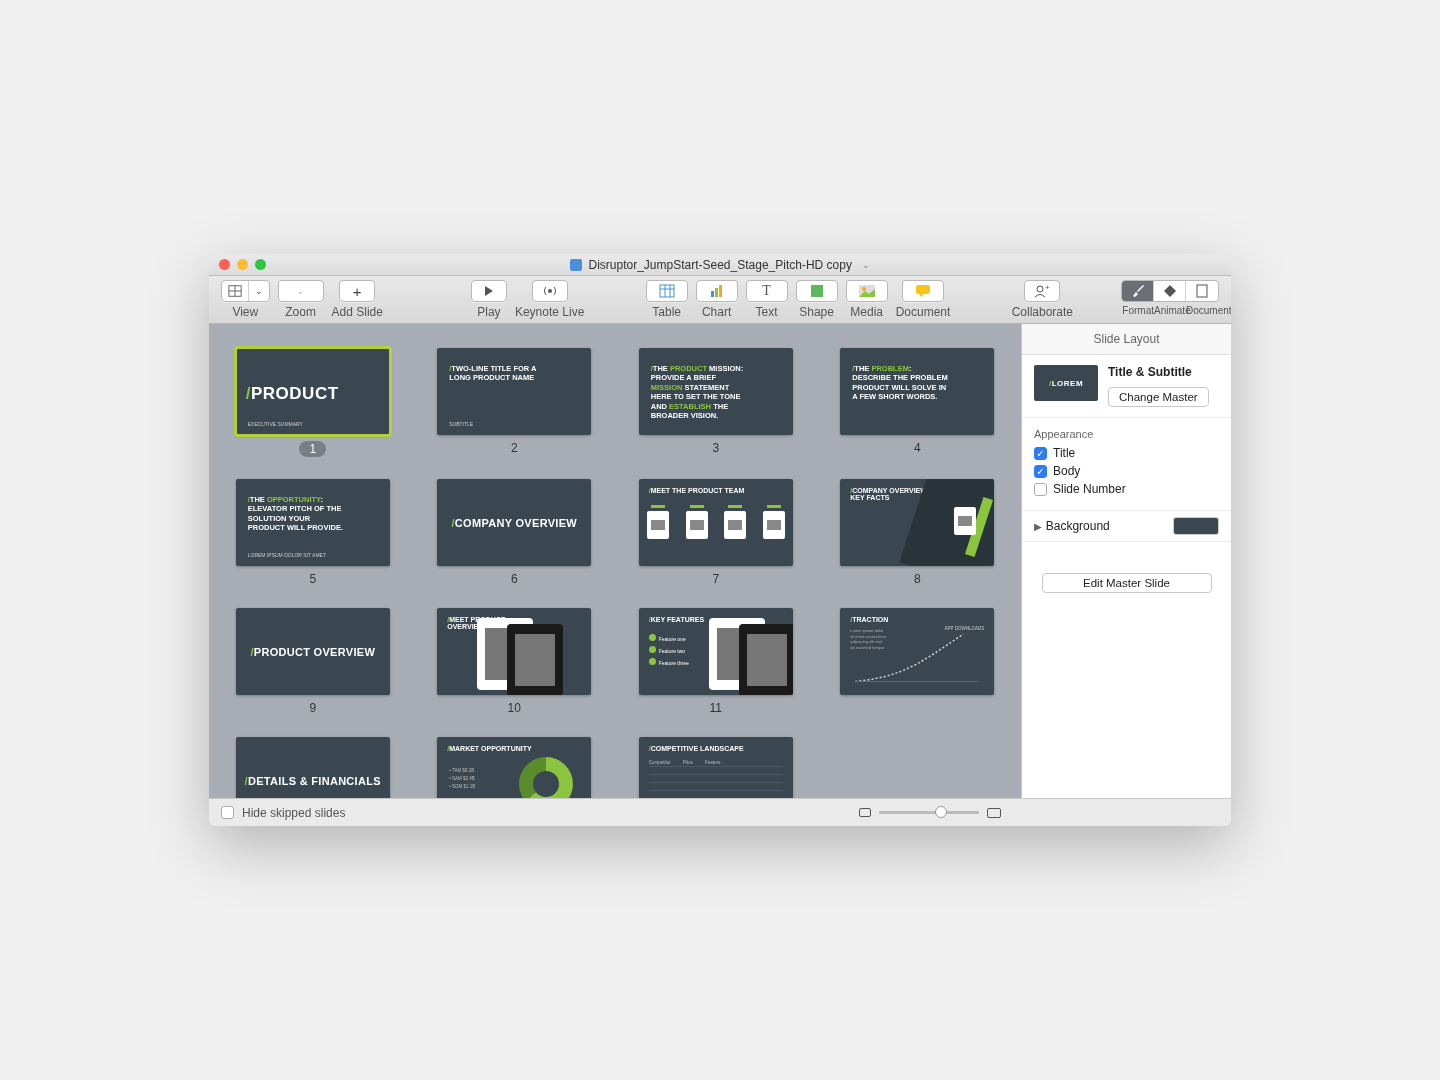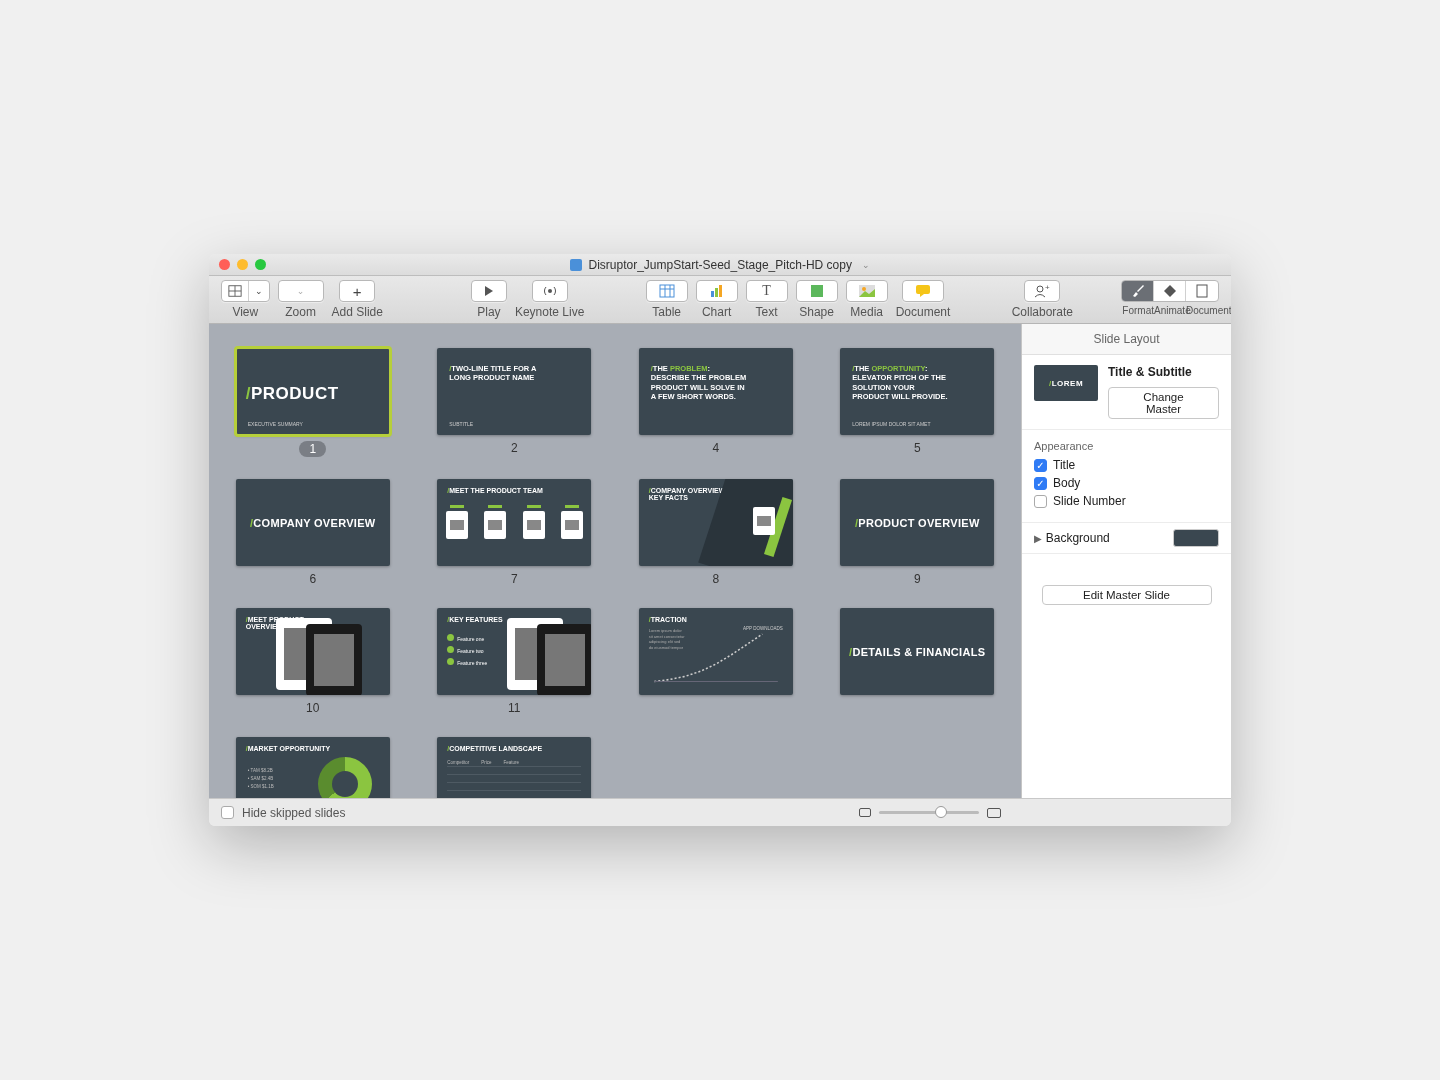--- a/index.html
+++ b/index.html
@@ -159,21 +159,21 @@
   .master-row{ display:flex; gap:10px; align-items:flex-start;}
   .master-thumb{
     width:64px; height:36px; background:#3a4750; border-radius:2px;
     display:flex; align-items:center; justify-content:center;
     color:#fff; font-weight:900; font-size:8px; letter-spacing:0.5px;
   }
   .master-info{flex:1;}
   .master-name{font-size:12px; font-weight:600; margin-bottom:8px;}
   .sb-btn{
     border:1px solid #c8c8c8; background:#fff; border-radius:4px;
-    padding:3px 22px; font-size:11.5px; cursor:pointer;
+    padding:3px 10px; font-size:11.5px; cursor:pointer;
     display:inline-block; text-align:center;
   }
   .sb-btn.wide{ display:block; width:170px; margin:17px auto;}
   .sb-label{ color:#666; font-size:11px; margin-bottom:6px;}
   .check-row{ display:flex; align-items:center; gap:6px; margin:4px 0;}
   .chk{ width:13px; height:13px; border-radius:3px; border:1px solid #aaa; background:#fff; display:flex; align-items:center; justify-content:center; font-size:10px; color:#fff;}
   .chk.on{ background:#2f7bf5; border-color:#2f7bf5;}
   .bg-row{ display:flex; align-items:center; justify-content:space-between; padding:6px 12px; border-bottom:1px solid #ececec;}
   .disclose{ font-size:10px; color:#666; margin-right:4px;}
   .swatch{ width:46px; height:18px; background:#3a4750; border:1px solid #ccc; border-radius:3px;}
@@ -399,20 +399,26 @@
         </div>
 
         <div class="slide">
           <div class="thumb">
               <div class="para"><span class="slash">/</span>TWO-LINE TITLE FOR A<br>LONG PRODUCT NAME</div>
               <div class="tiny">SUBTITLE</div>
             </div>
           <div class="slide-num">2</div>
         </div>
 
+        <div class="slide">
+          <div class="thumb">
+              <div class="para"><span class="slash">/</span>THE <span class="accent">PRODUCT</span> MISSION:<br>PROVIDE A BRIEF<br><span class="accent">MISSION</span> STATEMENT<br>HERE TO SET THE TONE<br>AND <span class="accent">ESTABLISH</span> THE<br>BROADER VISION.</div>
+            </div>
+          <div class="slide-num">3</div>
+        </div>
 
         <div class="slide">
           <div class="thumb">
               <div class="para"><span class="slash">/</span>THE <span class="accent">PROBLEM</span>:<br>DESCRIBE THE PROBLEM<br>PRODUCT WILL SOLVE IN<br>A FEW SHORT WORDS.</div>
             </div>
           <div class="slide-num">4</div>
         </div>
 
         <div class="slide">
           <div class="thumb">

